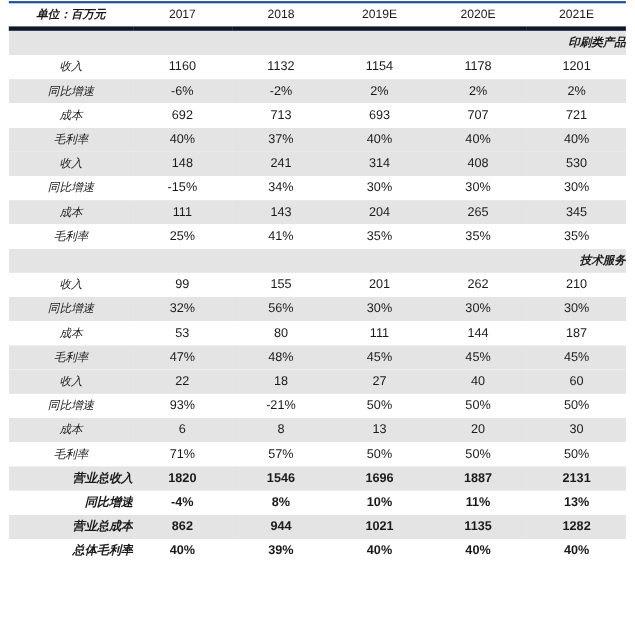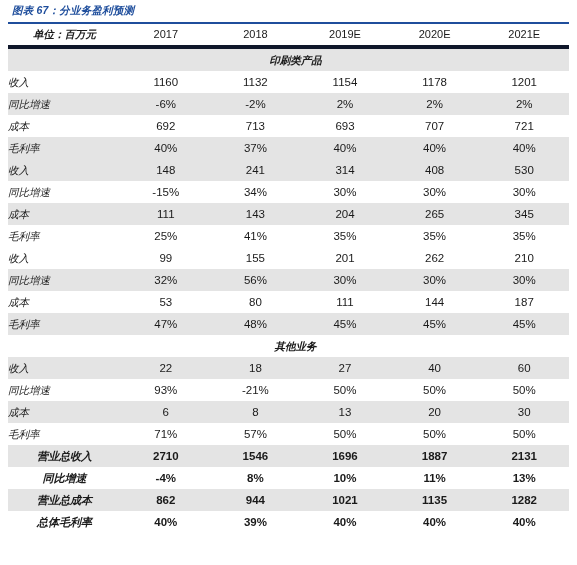--- a/index.html
+++ b/index.html
@@ -77,58 +77,57 @@
     font-family: "Liberation Sans", sans-serif;
     font-weight: normal;
     margin-top: 40px;
   }
 
   
   tr.section td {
     font-weight: bold;
     font-style: italic;
     font-size: 10.5px;
-    text-align: center;
+    text-align: right;
     padding-left: 14px;
   }
 
   
   td.lbl {
-    text-align: left;
+    text-align: center;
     padding-right: 0px;
     font-weight: bold;
     font-style: italic;
     font-size: 10.5px;
   }
   td.val {
     text-align: center;
     font-size: 11.5px;
   }
 
   
   tr.total td.lbl {
-    text-align: center;
+    text-align: right;
     font-weight: bold;
     font-style: italic;
     font-size: 11px;
     padding-right: 0;
   }
   tr.total td.val {
     font-weight: bold;
   }
 
   tr.shade td { background: #e4e4e4; }
   tr.plain td { background: #ffffff; }
 </style>
 </head>
 <body>
 
 <div class="exhibit">
 
-  <div class="exhibit-title">图表 67：分业务盈利预测</div>
 
   <div class="rule-top"></div>
 
   <table class="fin">
     <colgroup>
       <col class="c-label">
         <col class="c-val">
         <col class="c-val">
       <col class="c-val">
         <col class="c-val">
@@ -205,20 +204,23 @@
           <td class="val">345</td>
         </tr>
         <tr class="data plain">
           <td class="lbl">毛利率</td>
           <td class="val">25%</td>
           <td class="val">41%</td>
           <td class="val">35%</td>
           <td class="val">35%</td>
           <td class="val">35%</td>
         </tr>
+        <tr class="section shade">
+          <td colspan="6">技术服务</td>
+        </tr>
         <tr class="data plain">
           <td class="lbl">收入</td>
           <td class="val">99</td>
           <td class="val">155</td>
           <td class="val">201</td>
           <td class="val">262</td>
           <td class="val">210</td>
         </tr>
         <tr class="data shade">
           <td class="lbl">同比增速</td>
@@ -237,23 +239,20 @@
           <td class="val">187</td>
         </tr>
         <tr class="data shade">
           <td class="lbl">毛利率</td>
           <td class="val">47%</td>
           <td class="val">48%</td>
           <td class="val">45%</td>
           <td class="val">45%</td>
           <td class="val">45%</td>
         </tr>
-        <tr class="section plain">
-          <td colspan="6">其他业务</td>
-        </tr>
         <tr class="data shade">
           <td class="lbl">收入</td>
           <td class="val">22</td>
           <td class="val">18</td>
           <td class="val">27</td>
           <td class="val">40</td>
           <td class="val">60</td>
         </tr>
         <tr class="data plain">
           <td class="lbl">同比增速</td>
@@ -274,21 +273,21 @@
         <tr class="data plain">
           <td class="lbl">毛利率</td>
           <td class="val">71%</td>
           <td class="val">57%</td>
           <td class="val">50%</td>
           <td class="val">50%</td>
           <td class="val">50%</td>
         </tr>
         <tr class="total shade">
           <td class="lbl">营业总收入</td>
-          <td class="val">2710</td>
+          <td class="val">1820</td>
           <td class="val">1546</td>
           <td class="val">1696</td>
           <td class="val">1887</td>
           <td class="val">2131</td>
         </tr>
         <tr class="total plain">
           <td class="lbl">同比增速</td>
           <td class="val">-4%</td>
           <td class="val">8%</td>
           <td class="val">10%</td>

